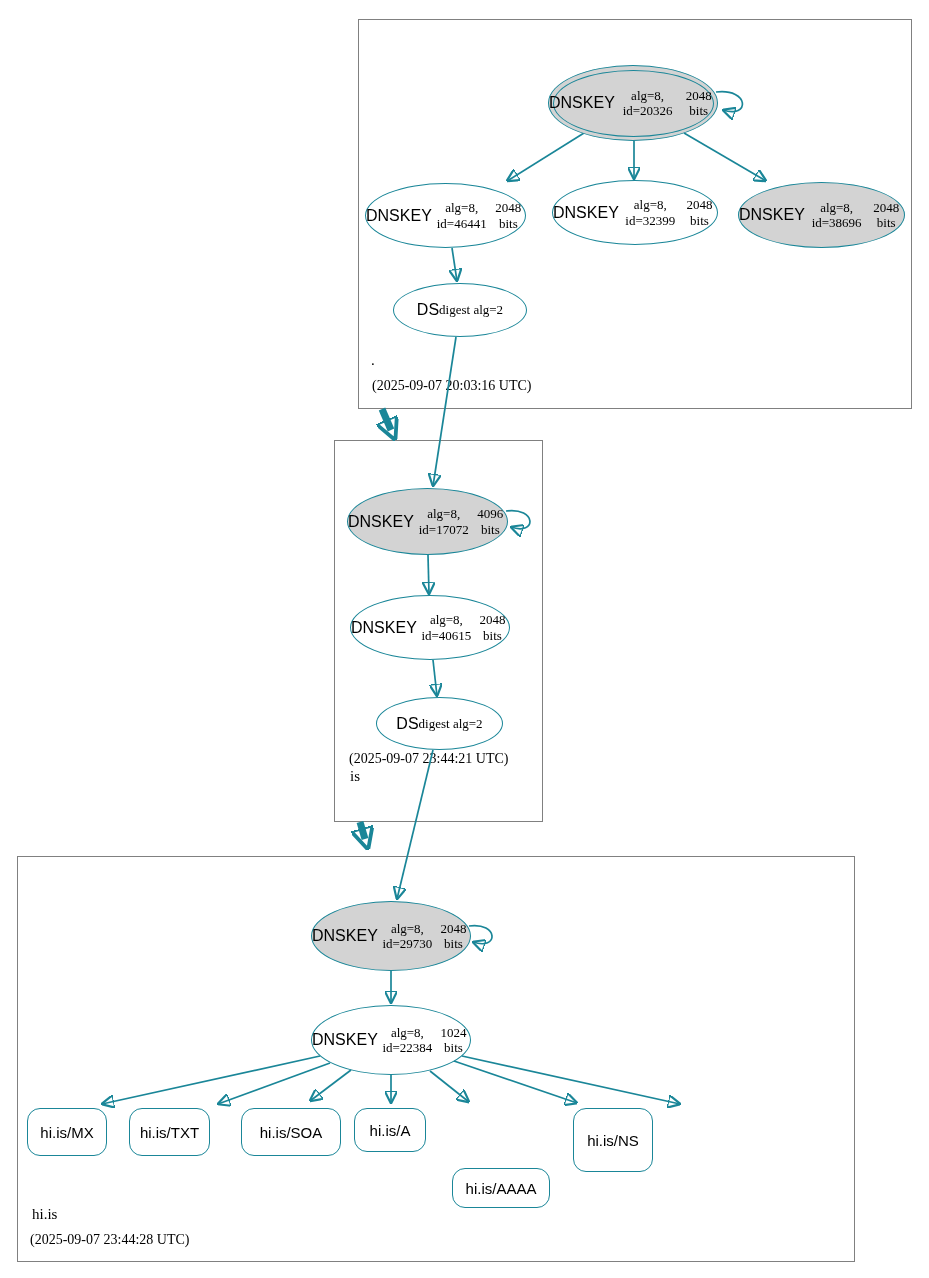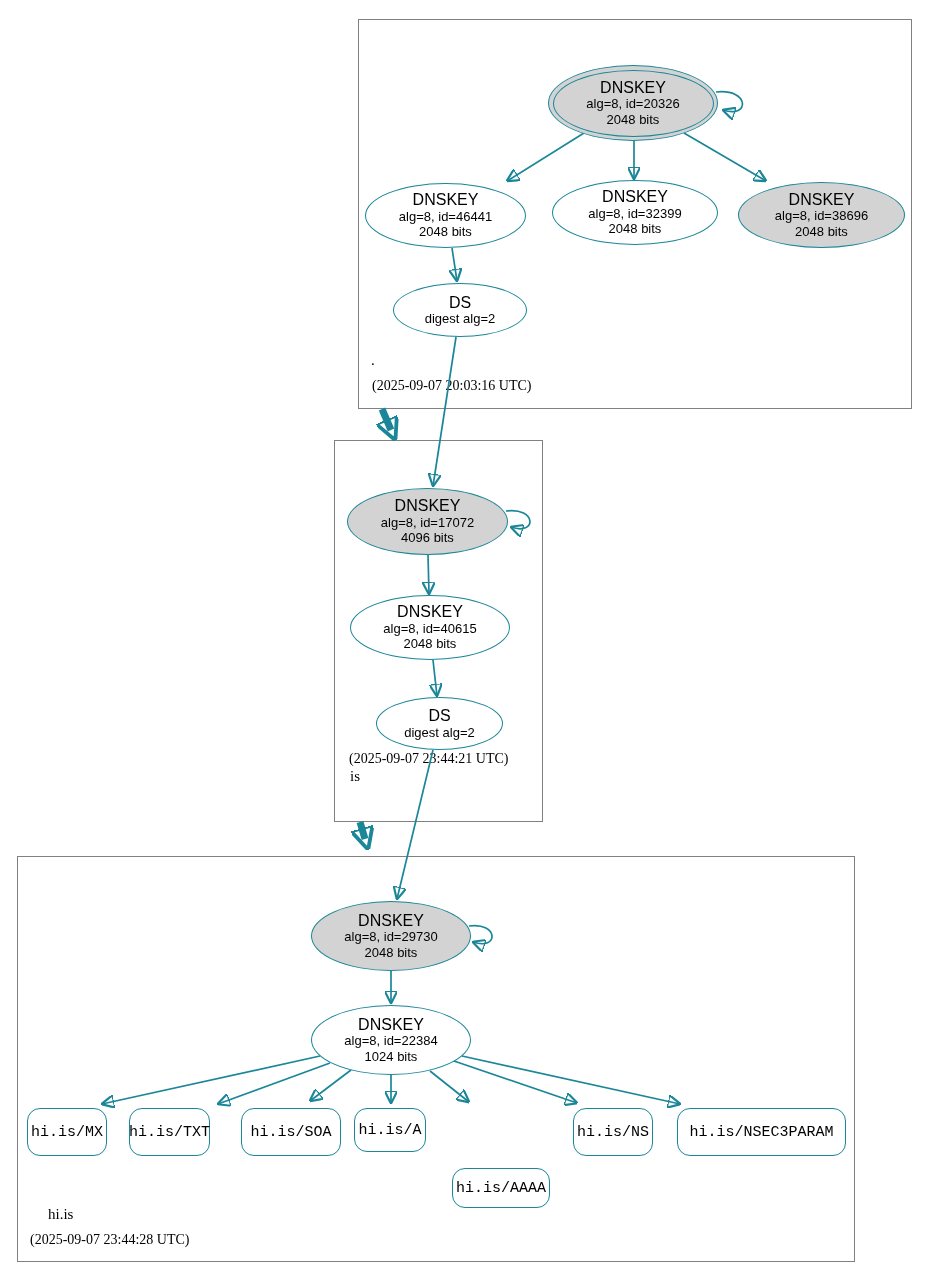--- a/index.html
+++ b/index.html
@@ -5,48 +5,48 @@
   :root{
     --edge:#1a8698; --fill:#d3d3d3; --bg:#ffffff; --zone-border:#808080; --text:#000000;
   }
   html,body{margin:0;padding:0;background:var(--bg);}
   .canvas{position:relative;width:929px;height:1278px;background:var(--bg);overflow:hidden;}
   .zone-box{position:absolute;border:1px solid var(--zone-border);background:transparent;z-index:0;box-sizing:border-box;}
   .edges{position:absolute;left:0;top:0;z-index:2;pointer-events:none;}
   .edges path{stroke:var(--edge);fill:none;stroke-width:1.7px;}
   .edges path.thick{stroke-width:7px;}
   marker path{fill:var(--edge);stroke:none;}
-  .node{position:absolute;display:flex;flex-direction:column;align-items:center;justify-content:center;
+  .node{position:absolute;display:flex;flex-direction:row;align-items:center;justify-content:center;
         text-align:center;z-index:3;box-sizing:border-box;color:var(--text);}
   .ellipse{border:1.7px solid var(--edge);border-radius:50%;background:var(--bg);}
   .ellipse.gray{background:var(--fill);}
   .ellipse.double::before{content:"";position:absolute;inset:3.5px;border:1.7px solid var(--edge);border-radius:50%;pointer-events:none;}
   .nt{font-family:"Liberation Sans",sans-serif;font-size:16px;line-height:1.1;position:relative;}
-  .nd{font-family:Liberation Sans, sans-serif;font-size:13px;line-height:1.18;position:relative;}
+  .nd{font-family:Liberation Serif, serif;font-size:13px;line-height:1.18;position:relative;}
   .rrset{border:1.7px solid var(--edge);border-radius:13px;background:var(--bg);
-         font-family:Liberation Mono, monospace;font-size:15px;}
+         font-family:Liberation Sans, sans-serif;font-size:15px;}
   .zone-label{position:absolute;z-index:1;font-family:"Liberation Serif",serif;font-size:15px;color:var(--text);}
   .zone-ts{position:absolute;z-index:1;font-family:"Liberation Serif",serif;font-size:14px;color:var(--text);white-space:nowrap;}
 </style>
 </head>
 <body>
 
 <div class="canvas">
 
   <div class="zone-box" style="left:358px;top:19px;width:554px;height:390px"></div>
   <div class="zone-box" style="left:334px;top:440px;width:209px;height:382px"></div>
   <div class="zone-box" style="left:17px;top:856px;width:838px;height:406px"></div>
 
   <div class="zone-label" style="left:371px;top:352px">.</div>
   <div class="zone-ts" style="left:372px;top:378px">(2025-09-07 20:03:16 UTC)</div>
 
   <div class="zone-label" style="left:350px;top:768px">is</div>
   <div class="zone-ts" style="left:349px;top:751px">(2025-09-07 23:44:21 UTC)</div>
 
-  <div class="zone-label" style="left:48px;top:1206px">hi.is</div>
+  <div class="zone-label" style="left:32px;top:1206px">hi.is</div>
   <div class="zone-ts" style="left:30px;top:1232px">(2025-09-07 23:44:28 UTC)</div>
 
   <svg class="edges" width="929" height="1278" viewBox="0 0 929 1278">
     <defs>
       <marker id="arr" viewBox="0 0 10 10" refX="9.5" refY="5" markerWidth="7.5" markerHeight="7.5" orient="auto">
         <path d="M0,0 L10,5 L0,10 z"></path>
       </marker>
       <marker id="arrbig" viewBox="0 0 10 10" refX="5" refY="5" markerWidth="3.2" markerHeight="3.2" orient="auto">
         <path d="M0,0 L10,5 L0,10 z"></path>
       </marker>
@@ -136,20 +136,17 @@
   </div>
   <div class="node rrset" style="left:241px;top:1108px;width:100px;height:48px">
     <span>hi.is/SOA</span>
   </div>
   <div class="node rrset" style="left:354px;top:1108px;width:72px;height:44px">
     <span>hi.is/A</span>
   </div>
   <div class="node rrset" style="left:452px;top:1168px;width:98px;height:40px">
     <span>hi.is/AAAA</span>
   </div>
-  <div class="node rrset" style="left:573px;top:1108px;width:80px;height:48px">
+  <div class="node rrset" style="left:573px;top:1108px;width:80px;height:64px">
     <span>hi.is/NS</span>
-  </div>
-  <div class="node rrset" style="left:677px;top:1108px;width:169px;height:48px">
-    <span>hi.is/NSEC3PARAM</span>
   </div>
 
 </div>
 
 </body></html>

